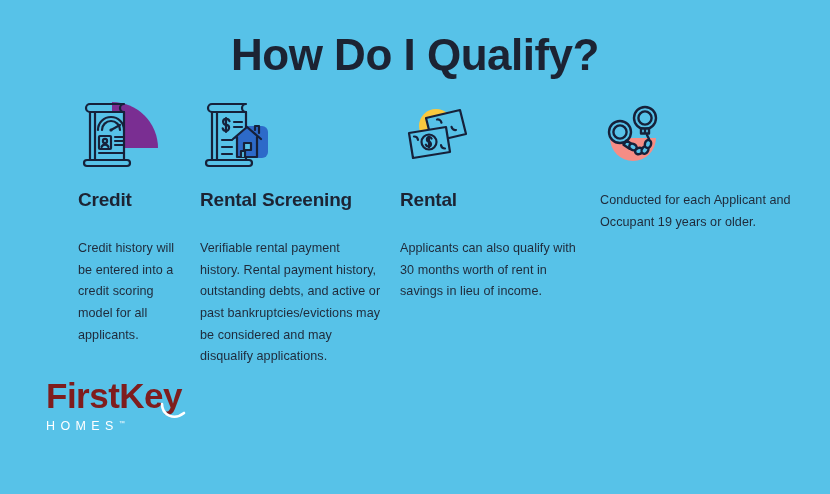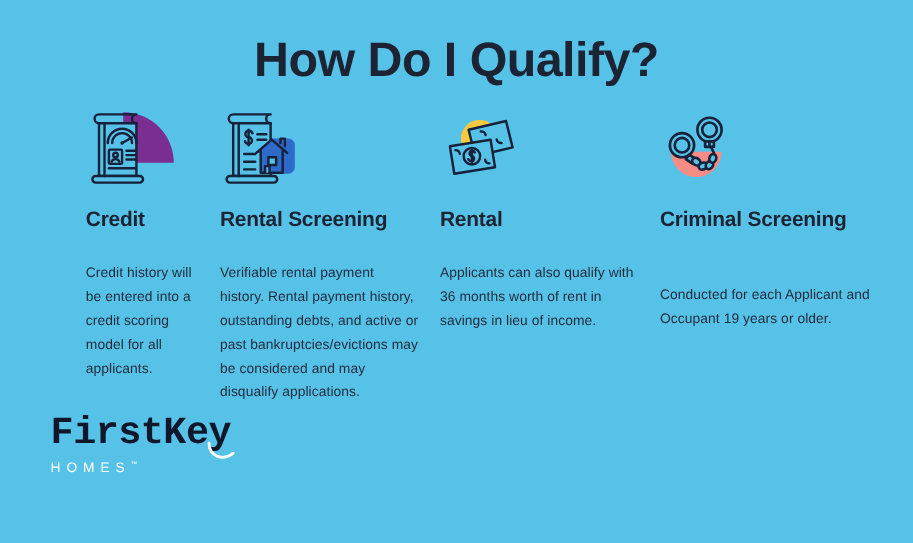--- a/index.html
+++ b/index.html
@@ -72,26 +72,26 @@
   }
   .col-body + .col-body { margin-top:21px; }
 
   
   .logo {
     position:absolute;
     left:46px; bottom:24px;
     color:#ffffff;
   }
   .logo-word {
-    font-family:Liberation Mono, monospace;
+    font-family:Liberation Sans, sans-serif;
     font-size:35px;
     font-weight:bold;
     line-height:1;
     letter-spacing:-0.5px;
-    color:#0f172a;
+    color:#7f1d1d;
     position:relative;
   }
   .logo-swash {
     position:absolute;
     right:-4px; bottom:-9px;
     width:26px; height:20px;
   }
   .logo-sub {
     margin-top:6px;
     font-family:"Liberation Sans", sans-serif;
@@ -200,21 +200,21 @@
             <path d="M9 33 L46 27 L50 52 L13 58 Z" fill="#57c2e8"></path>
             <circle cx="29" cy="42" r="7.5"></circle>
             <path d="M29 36.5 v11"></path>
             <path d="M31.6 38.6 a2.7 2.7 0 0 0 -2.6 -1.6 a2.4 2.4 0 0 0 -0.3 4.7 a2.4 2.4 0 0 1 -0.3 4.8 a2.7 2.7 0 0 1 -2.6 -1.8"></path>
             <path d="M14 36.5 a4 4 0 0 1 4 3.4"></path>
             <path d="M45 48.5 a4 4 0 0 1 -4 -3.4"></path>
           </g>
         </svg>
       </div>
       <div class="col-heading">Rental</div>
-      <div class="col-body">Applicants can also qualify with 36 months worth of rent in savings in lieu of income.</div>
+      <div class="col-body">Applicants can also qualify with 30 months worth of rent in savings in lieu of income.</div>
     </div>
 
     <div class="col col-4">
       <div class="icon-wrap">
         <svg width="76" height="72" viewBox="0 0 76 72">
 
           <path d="M10 38 A23 23 0 0 0 56 38 Z" fill="#f68d85"></path>
           <g fill="none" stroke="#16213a" stroke-width="2.4" stroke-linejoin="round" stroke-linecap="round">
 
             <circle cx="45" cy="18" r="11" fill="#57c2e8"></circle>
@@ -227,21 +227,20 @@
             <path d="M26.5 40.5 l6 4 l-3 4.2 l-6 -4 z" fill="#57c2e8"></path>
 
             <ellipse cx="33" cy="47" rx="4" ry="3.1" transform="rotate(35 33 47)" fill="#57c2e8"></ellipse>
             <ellipse cx="39" cy="51" rx="4" ry="3.1" transform="rotate(-20 39 51)" fill="#57c2e8"></ellipse>
             <ellipse cx="45" cy="50" rx="4" ry="3.1" transform="rotate(-55 45 50)" fill="#57c2e8"></ellipse>
             <ellipse cx="48" cy="44" rx="4" ry="3.1" transform="rotate(-75 48 44)" fill="#57c2e8"></ellipse>
             <path d="M49 39 l-2 -4"></path>
           </g>
         </svg>
       </div>
-      <div class="col-heading">Criminal Screening</div>
       <div class="col-body">Conducted for each Applicant and Occupant 19 years or older.</div>
     </div>
 
   </div>
 
   <div class="logo">
     <div class="logo-word">
       <span>FirstKey</span>
       <svg class="logo-swash" viewBox="0 0 26 20">
         <path d="M2 2 C2 13, 14 19, 24 11" fill="none" stroke="#ffffff" stroke-width="2.6" stroke-linecap="round"></path>

